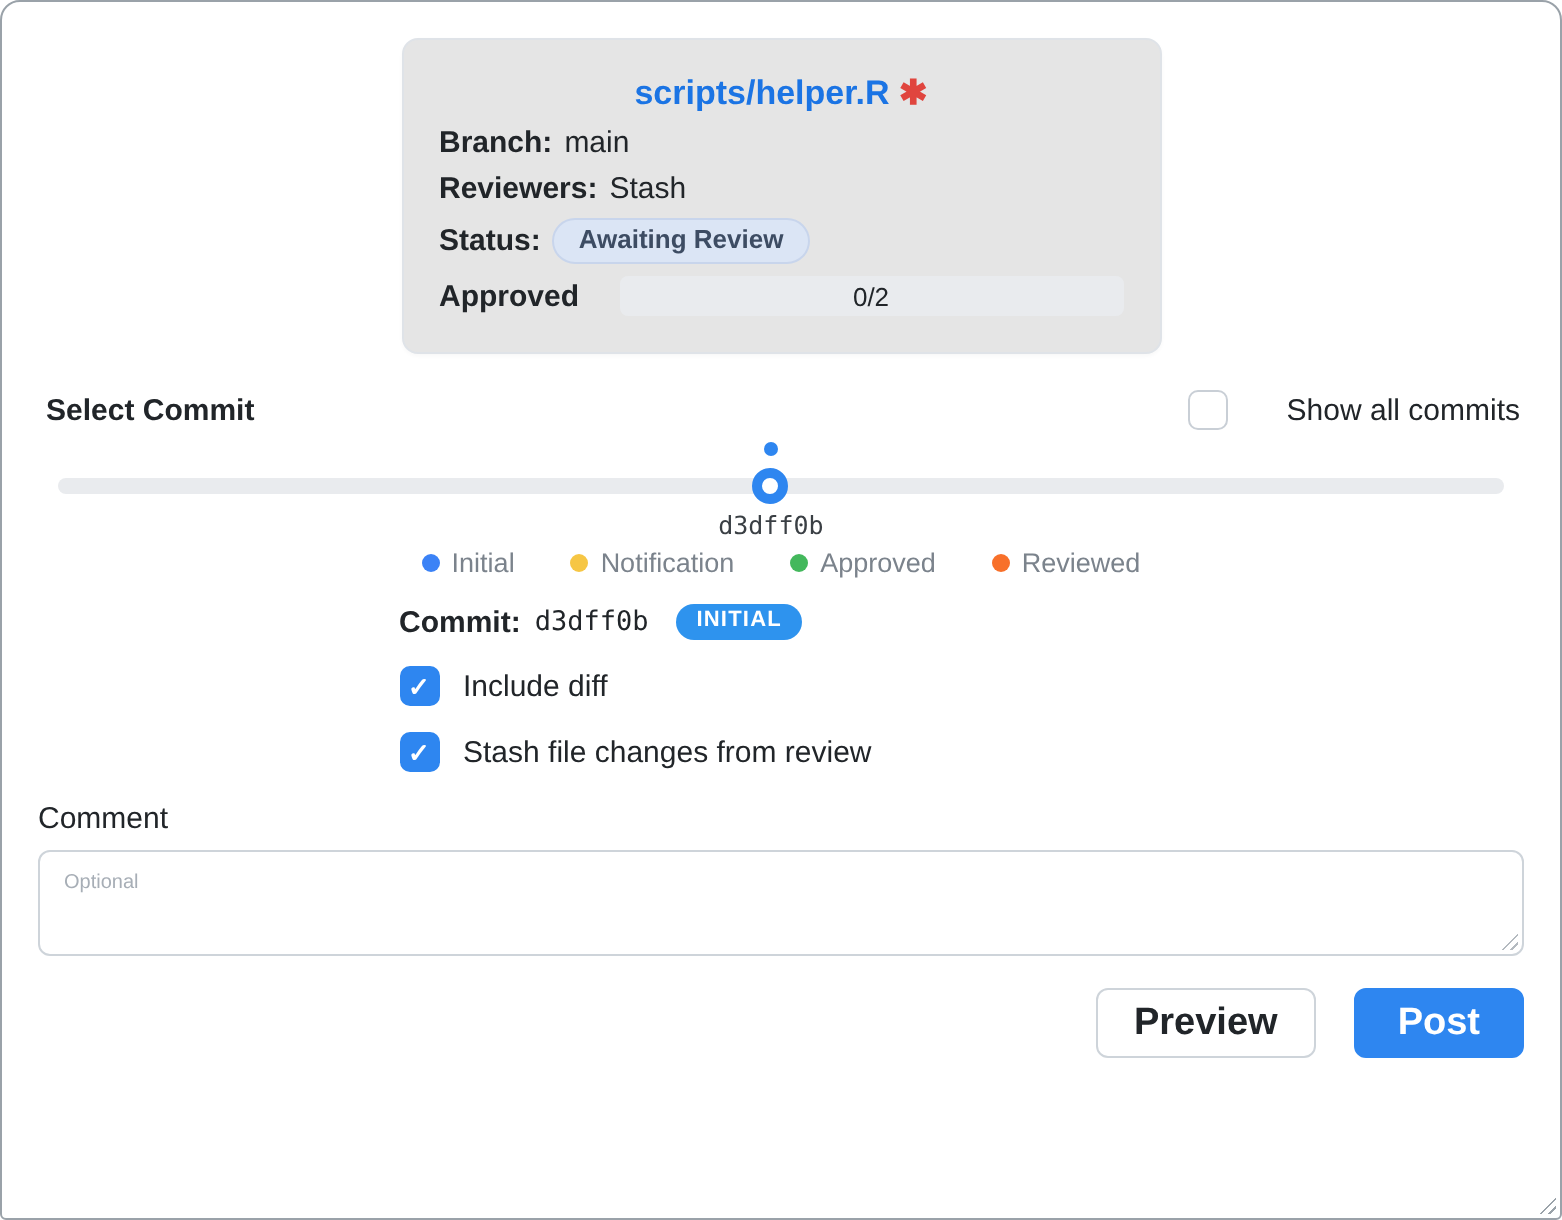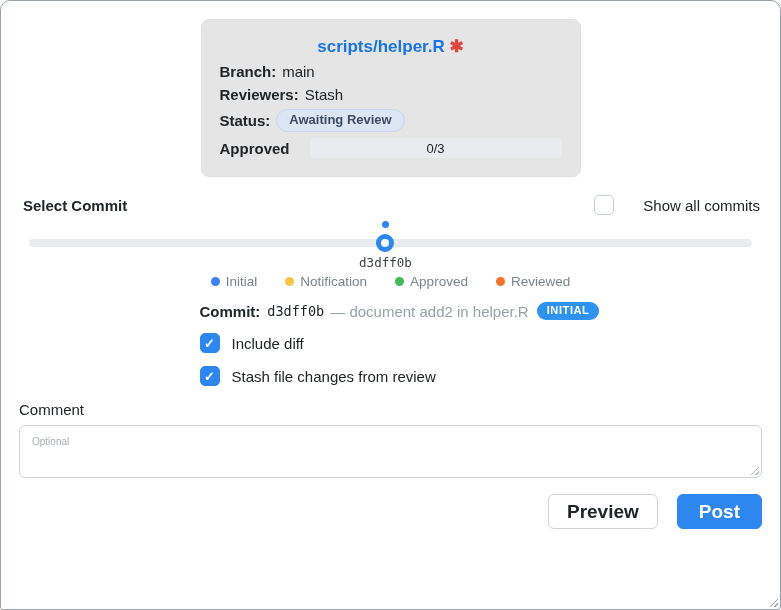--- a/index.html
+++ b/index.html
@@ -217,21 +217,21 @@
       <b>Reviewers:</b>
       <span>Stash</span>
     </p>
     <p class="field">
       <b>Status:</b>
       <span class="status-badge">Awaiting Review</span>
     </p>
     <div class="field">
       <b>Approved</b>
       <div class="progress">
-        <span>0/3</span>
+        <span>0/2</span>
       </div>
     </div>
   </section>
 
   <div class="commit-header">
     <span class="select-label">Select Commit</span>
     <label class="showall">
       <span class="cbx unchecked"></span>
       <span>Show all commits</span>
     </label>
@@ -260,21 +260,20 @@
     <span class="legend-item">
       <span class="dot dot-reviewed"></span>
       <span>Reviewed</span>
     </span>
   </div>
 
   <div class="commit-block">
     <p class="commit-line">
       <b>Commit:</b>
       <span class="commit-hash">d3dff0b</span>
-      <span class="commit-msg">— document add2 in helper.R</span>
       <span class="commit-badge">INITIAL</span>
     </p>
     <label class="check-row">
       <span class="cbx checked">
         <span>✓</span>
       </span>
       <span>Include diff</span>
     </label>
     <label class="check-row">
       <span class="cbx checked">

